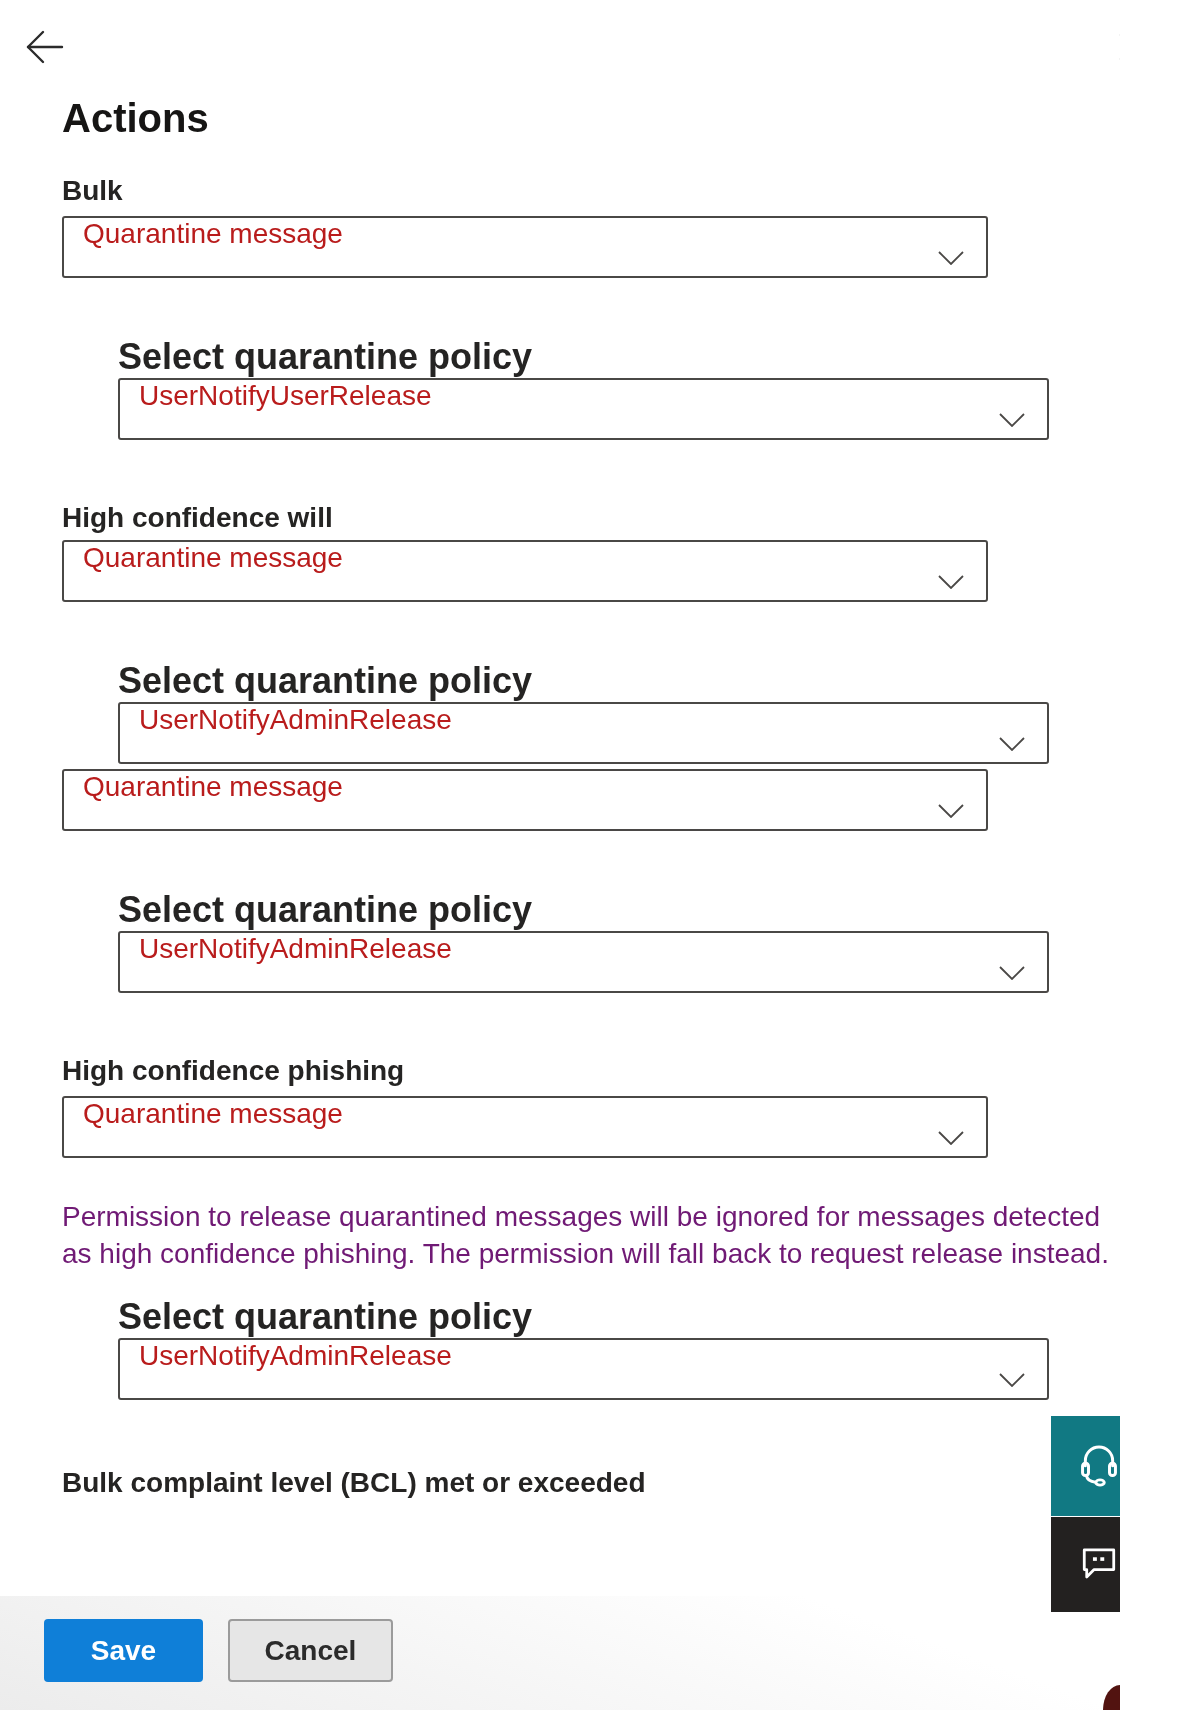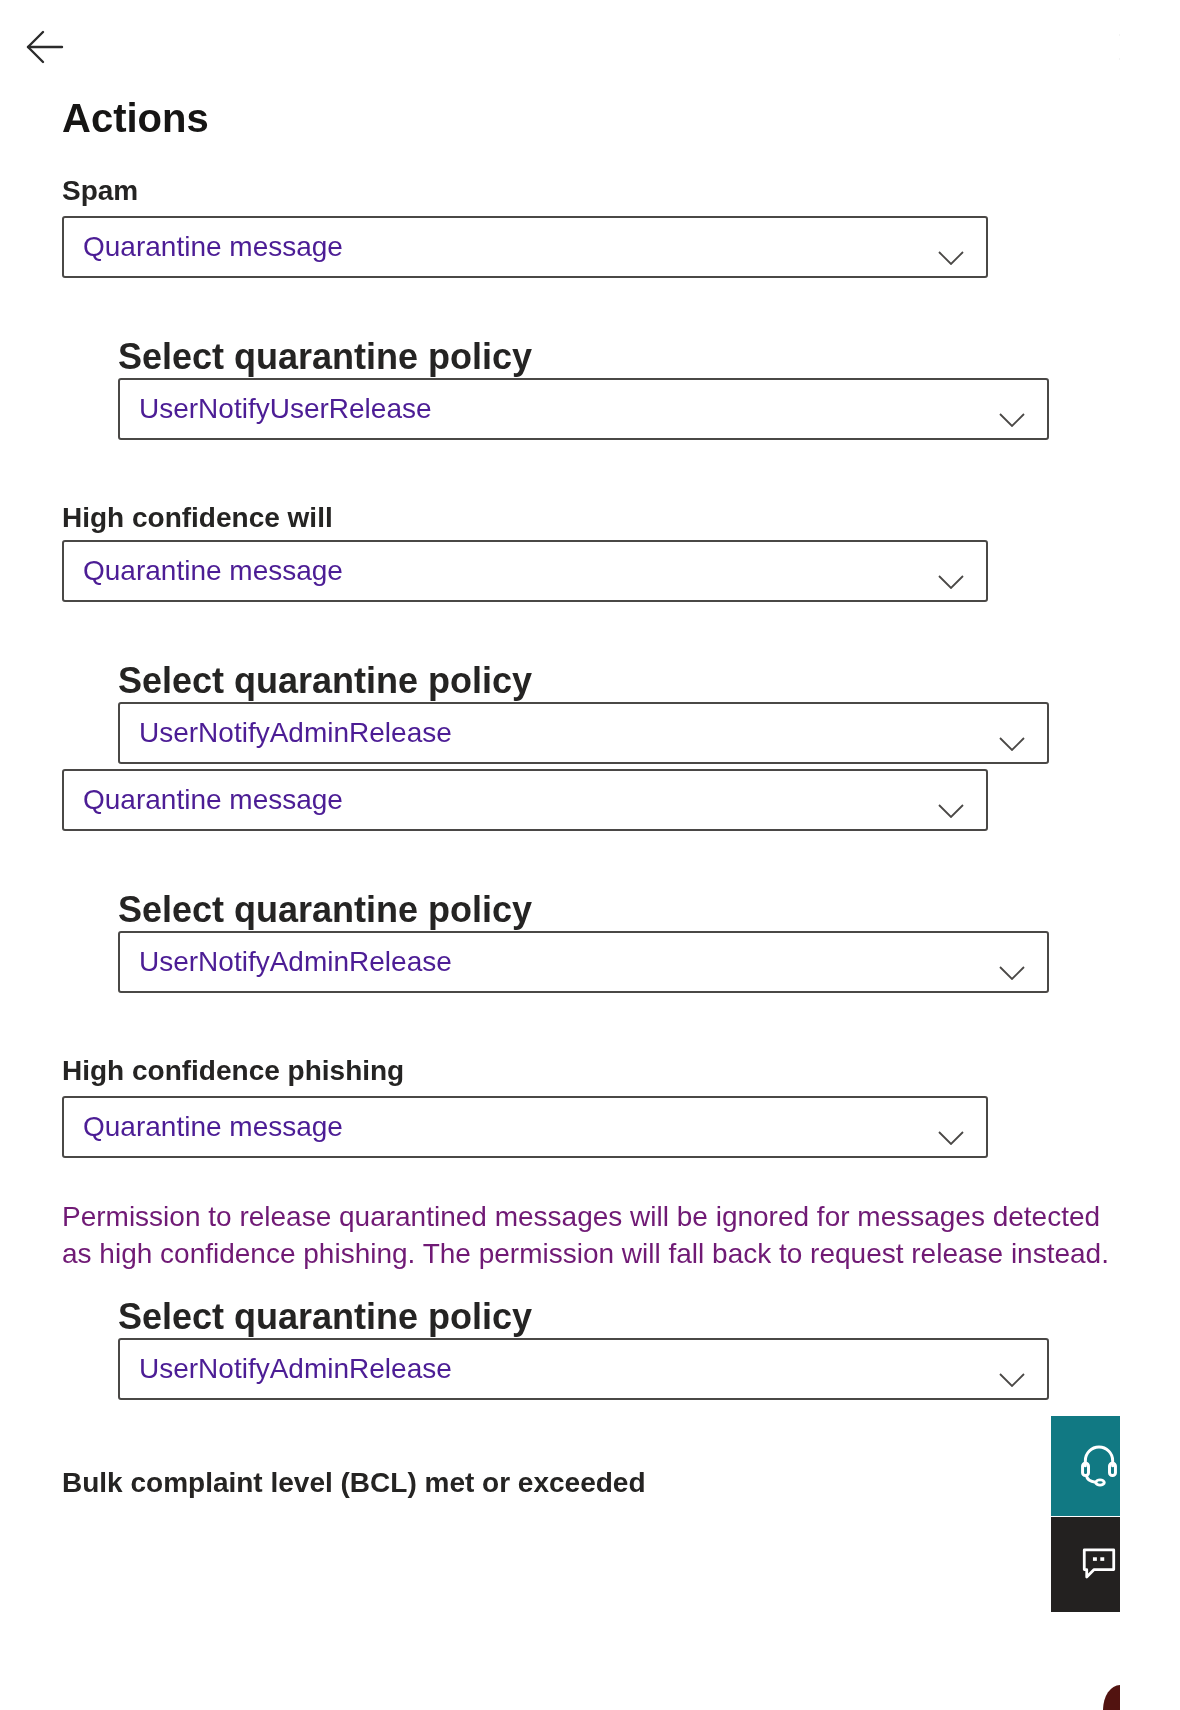--- a/index.html
+++ b/index.html
@@ -25,24 +25,24 @@
     margin-left:62px;font-size:28px;line-height:34px;font-weight:600;color:#252423;
   }
   .sub-lbl{
     margin-left:118px;font-size:36px;line-height:34px;font-weight:600;color:#252423;
   }
   .select{
     box-sizing:border-box;
     height:62px;
     border:2px solid #4a4846;border-radius:3px;
     background:#fff;
-    display:flex;align-items:center;
+    display:flex;
     padding:0 60px 0 19px;
     position:relative;
-    font-size:28px;color:#4c1d95;
+    font-size:28px;color:#b91c1c;
     cursor:pointer;
   }
   .select.full{margin-left:62px;width:926px;}
   .select.sub{margin-left:118px;width:931px;}
   .select .chev{position:absolute;right:22px;top:50%;margin-top:-7px;}
 
   .mt-title{margin-top:34px;}
   .mt-lbl-box{margin-top:8px;}
   .mt-box-sublbl{margin-top:62px;}
   .mt-sublbl-box{margin-top:4px;}
@@ -103,21 +103,21 @@
     <span>
       <svg width="27" height="28" viewBox="0 0 27 28" fill="none" stroke="#2b2b2b" stroke-width="2.2" stroke-linecap="round">
         <path d="M2 2 L25 26"></path>
         <path d="M25 2 L2 26"></path>
       </svg>
     </span>
   </button>
 
   <h1 class="title">Actions</h1>
 
-  <div class="lbl mt-title">Spam</div>
+  <div class="lbl mt-title">Bulk</div>
   <div class="select full mt-lbl-box" role="combobox">
     <span>Quarantine message</span>
     <span class="chev">
       <svg width="26" height="14" viewBox="0 0 26 14" fill="none" stroke="#4a4846" stroke-width="1.8">
           <path d="M1 1 L13 13 L25 1"></path>
         </svg>
     </span>
   </div>
 
   <div class="sub-lbl mt-box-sublbl">Select quarantine policy</div>
@@ -186,20 +186,24 @@
     <span>UserNotifyAdminRelease</span>
     <span class="chev">
       <svg width="26" height="14" viewBox="0 0 26 14" fill="none" stroke="#4a4846" stroke-width="1.8">
           <path d="M1 1 L13 13 L25 1"></path>
         </svg>
     </span>
   </div>
 
   <div class="lbl trunc-lbl">Bulk complaint level (BCL) met or exceeded</div>
 
+  <div class="footer">
+    <button class="btn btn-save">Save</button>
+    <button class="btn btn-cancel">Cancel</button>
+  </div>
 
   <button class="widget widget-headset" aria-label="Support">
     <span>
       <svg width="42" height="46" viewBox="0 0 24 26" fill="none" stroke="#ffffff" stroke-width="1.7" stroke-linecap="round" stroke-linejoin="round">
         <path d="M4.2 13.5 v-3 a7.8 7.8 0 0 1 15.6 0 v3"></path>
         <rect x="2.6" y="12" width="3.4" height="7" rx="1.6"></rect>
         <rect x="18" y="12" width="3.4" height="7" rx="1.6"></rect>
         <path d="M4.8 19 c0.4 2.6 2.8 3.6 5.2 3.8"></path>
         <ellipse cx="12.6" cy="23" rx="2.4" ry="1.5"></ellipse>
       </svg>

